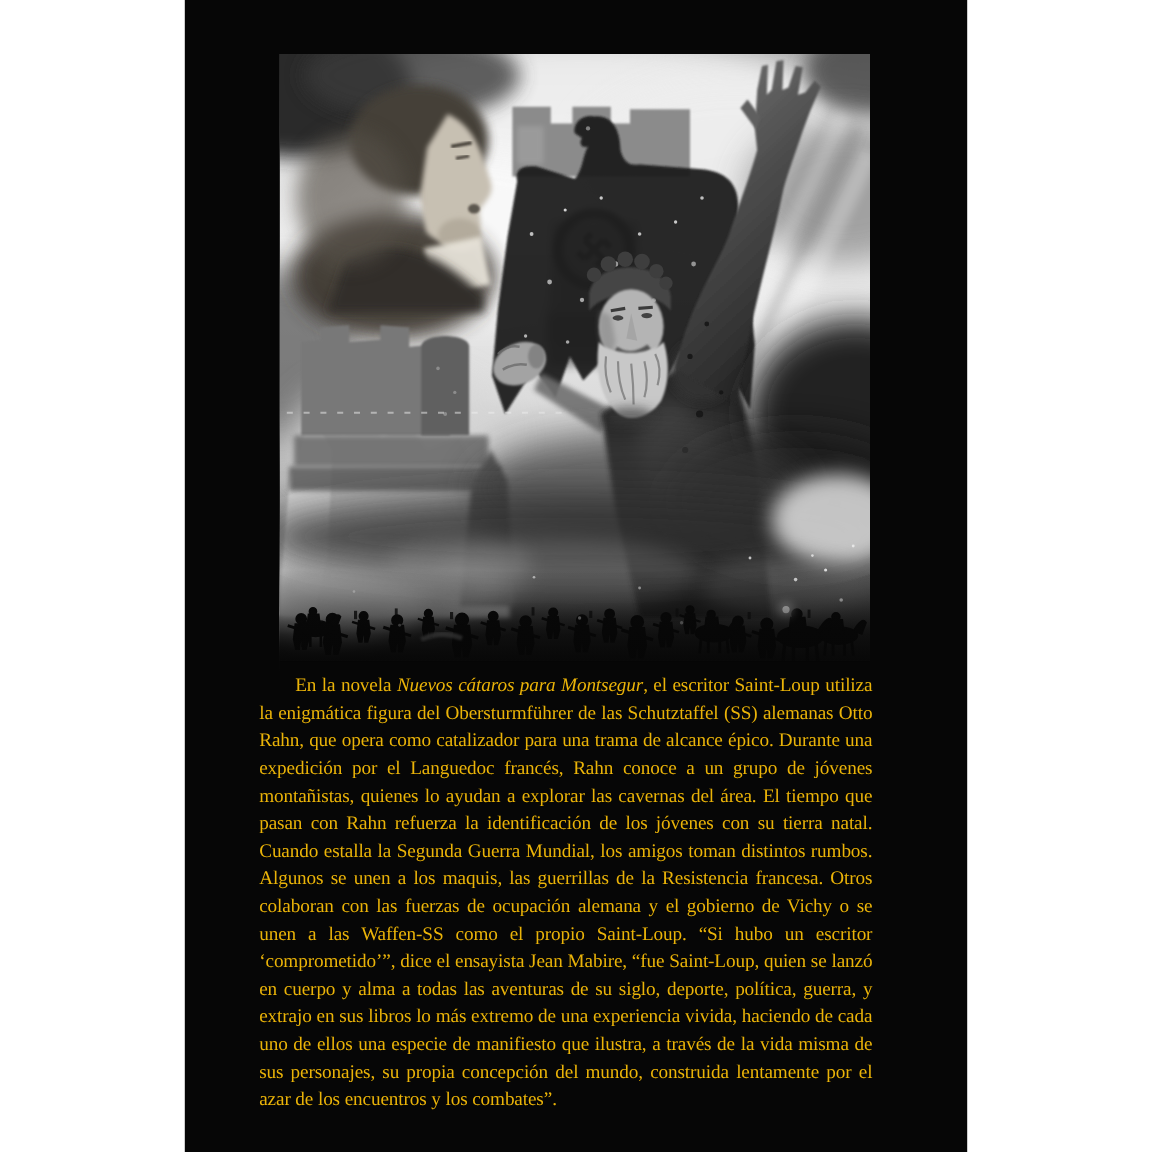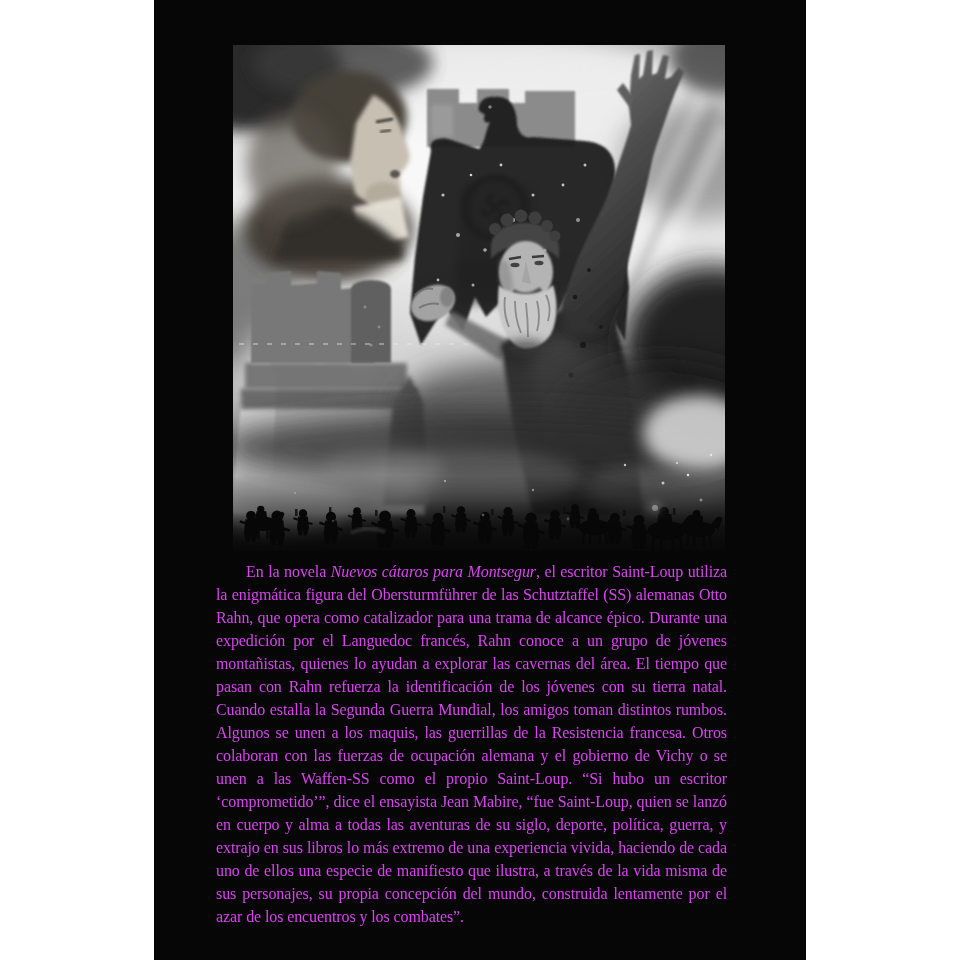--- a/index.html
+++ b/index.html
@@ -24,21 +24,21 @@
     position: absolute;
     left: 79px; top: 45px;
     width: 492px; height: 520px;
     display: block;
   }
   .synopsis {
     position: absolute;
     left: 62px; top: 560px;
     width: 511px;
     margin: 0;
-    color: #d946ef;
+    color: #eab308;
     font-size: 16px;
     line-height: 23px;
     text-align: justify;
     text-indent: 30px;
     letter-spacing: -0.1px;
   }
   .synopsis em { font-style: italic; }
 </style>
 </head>
 <body>

